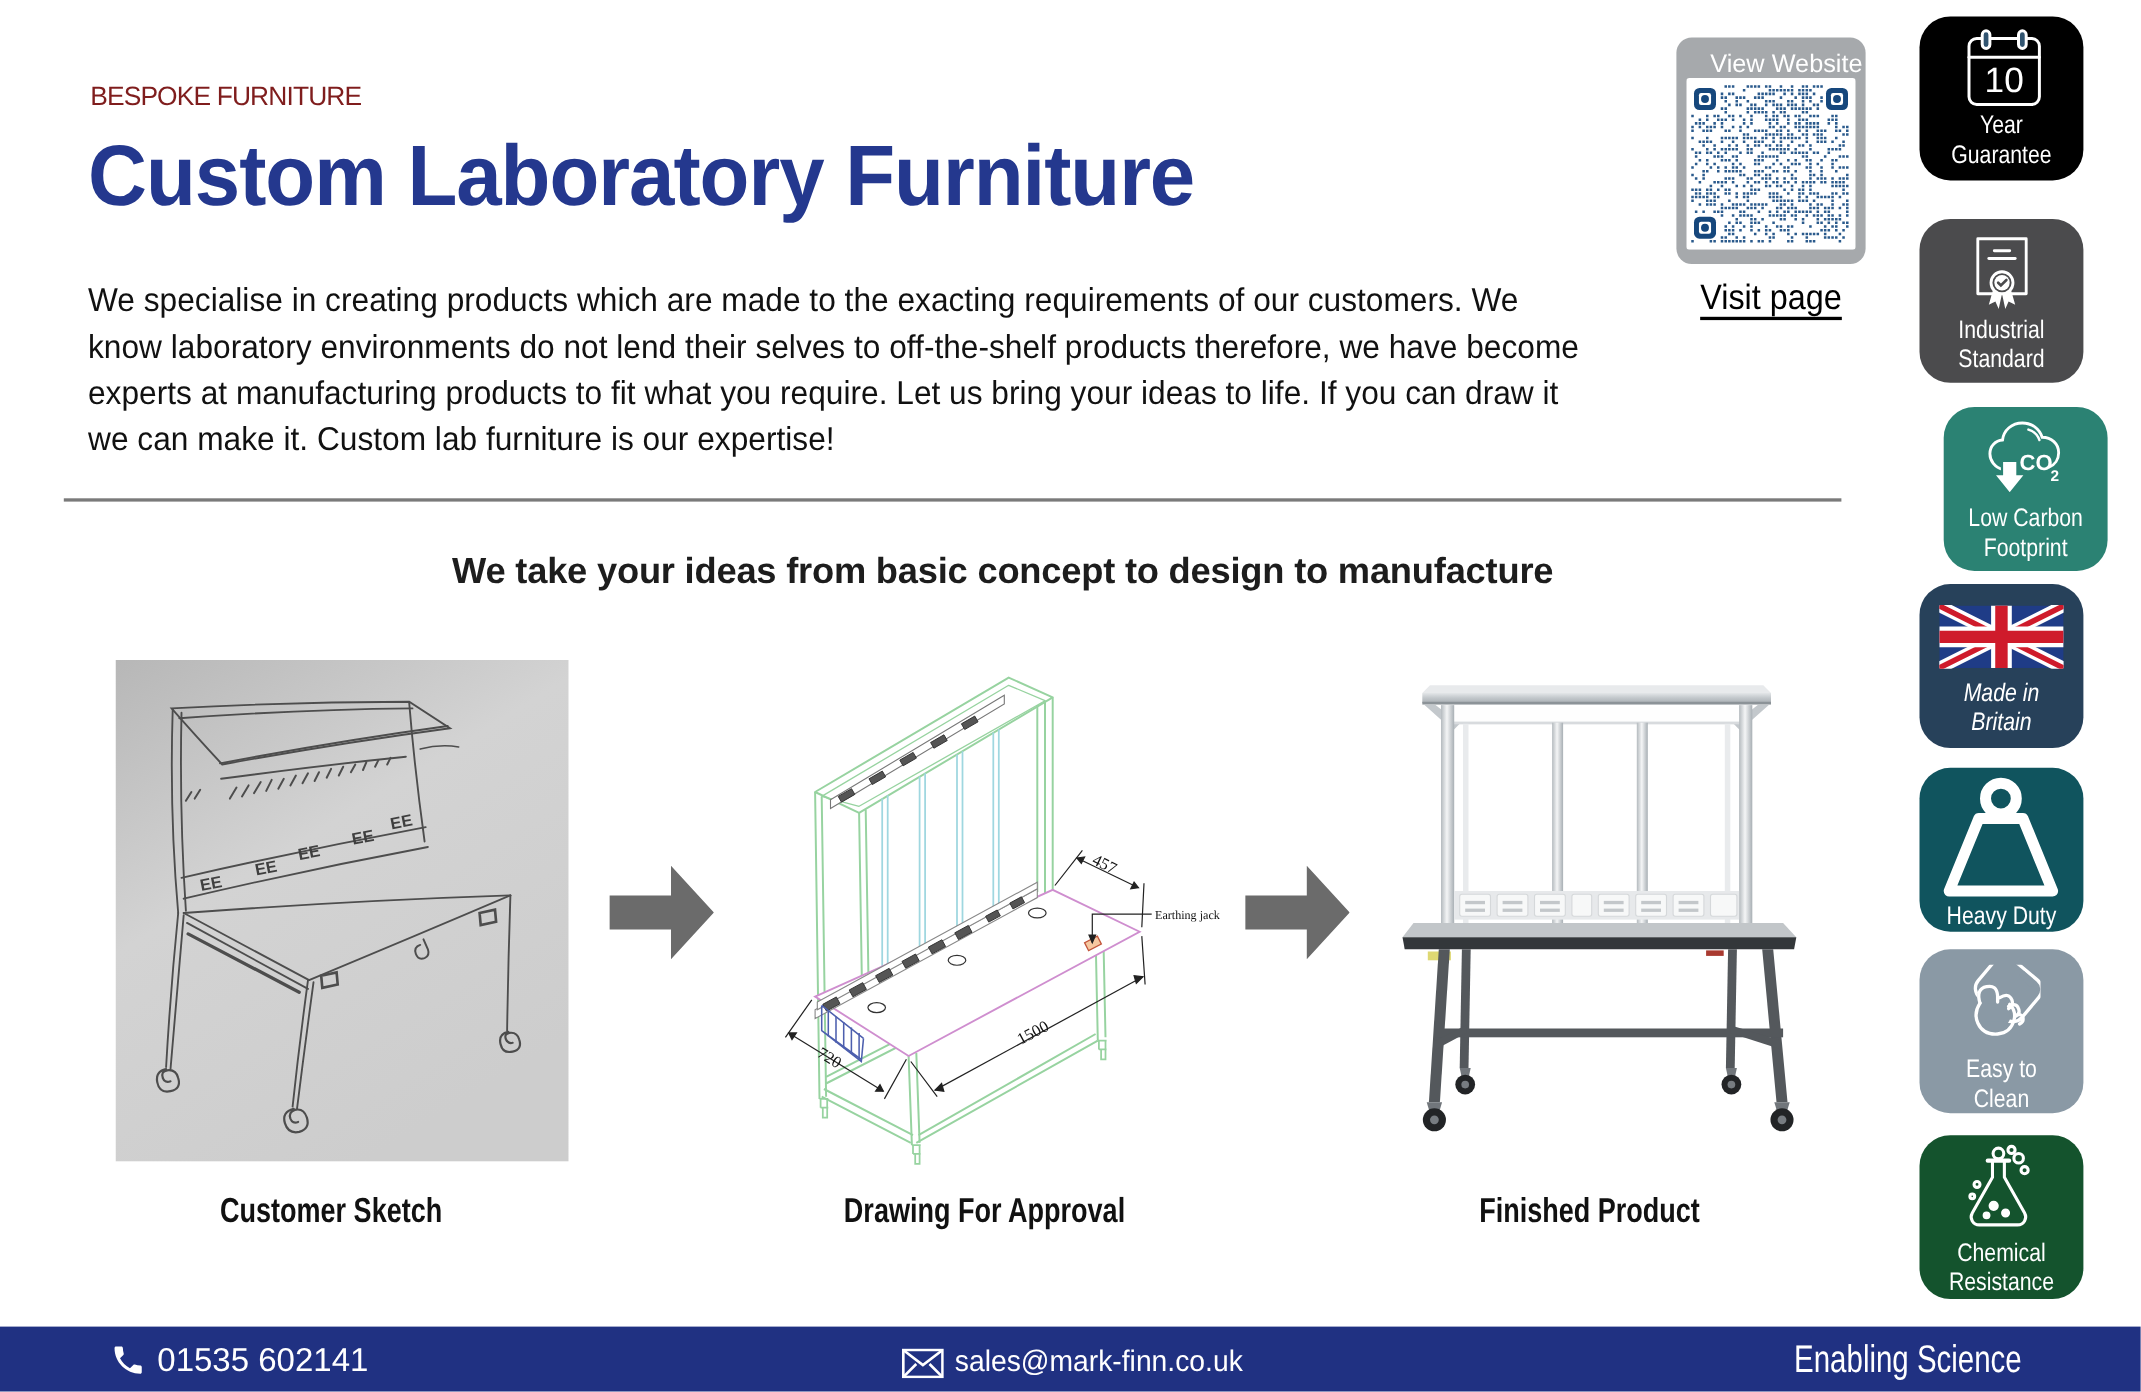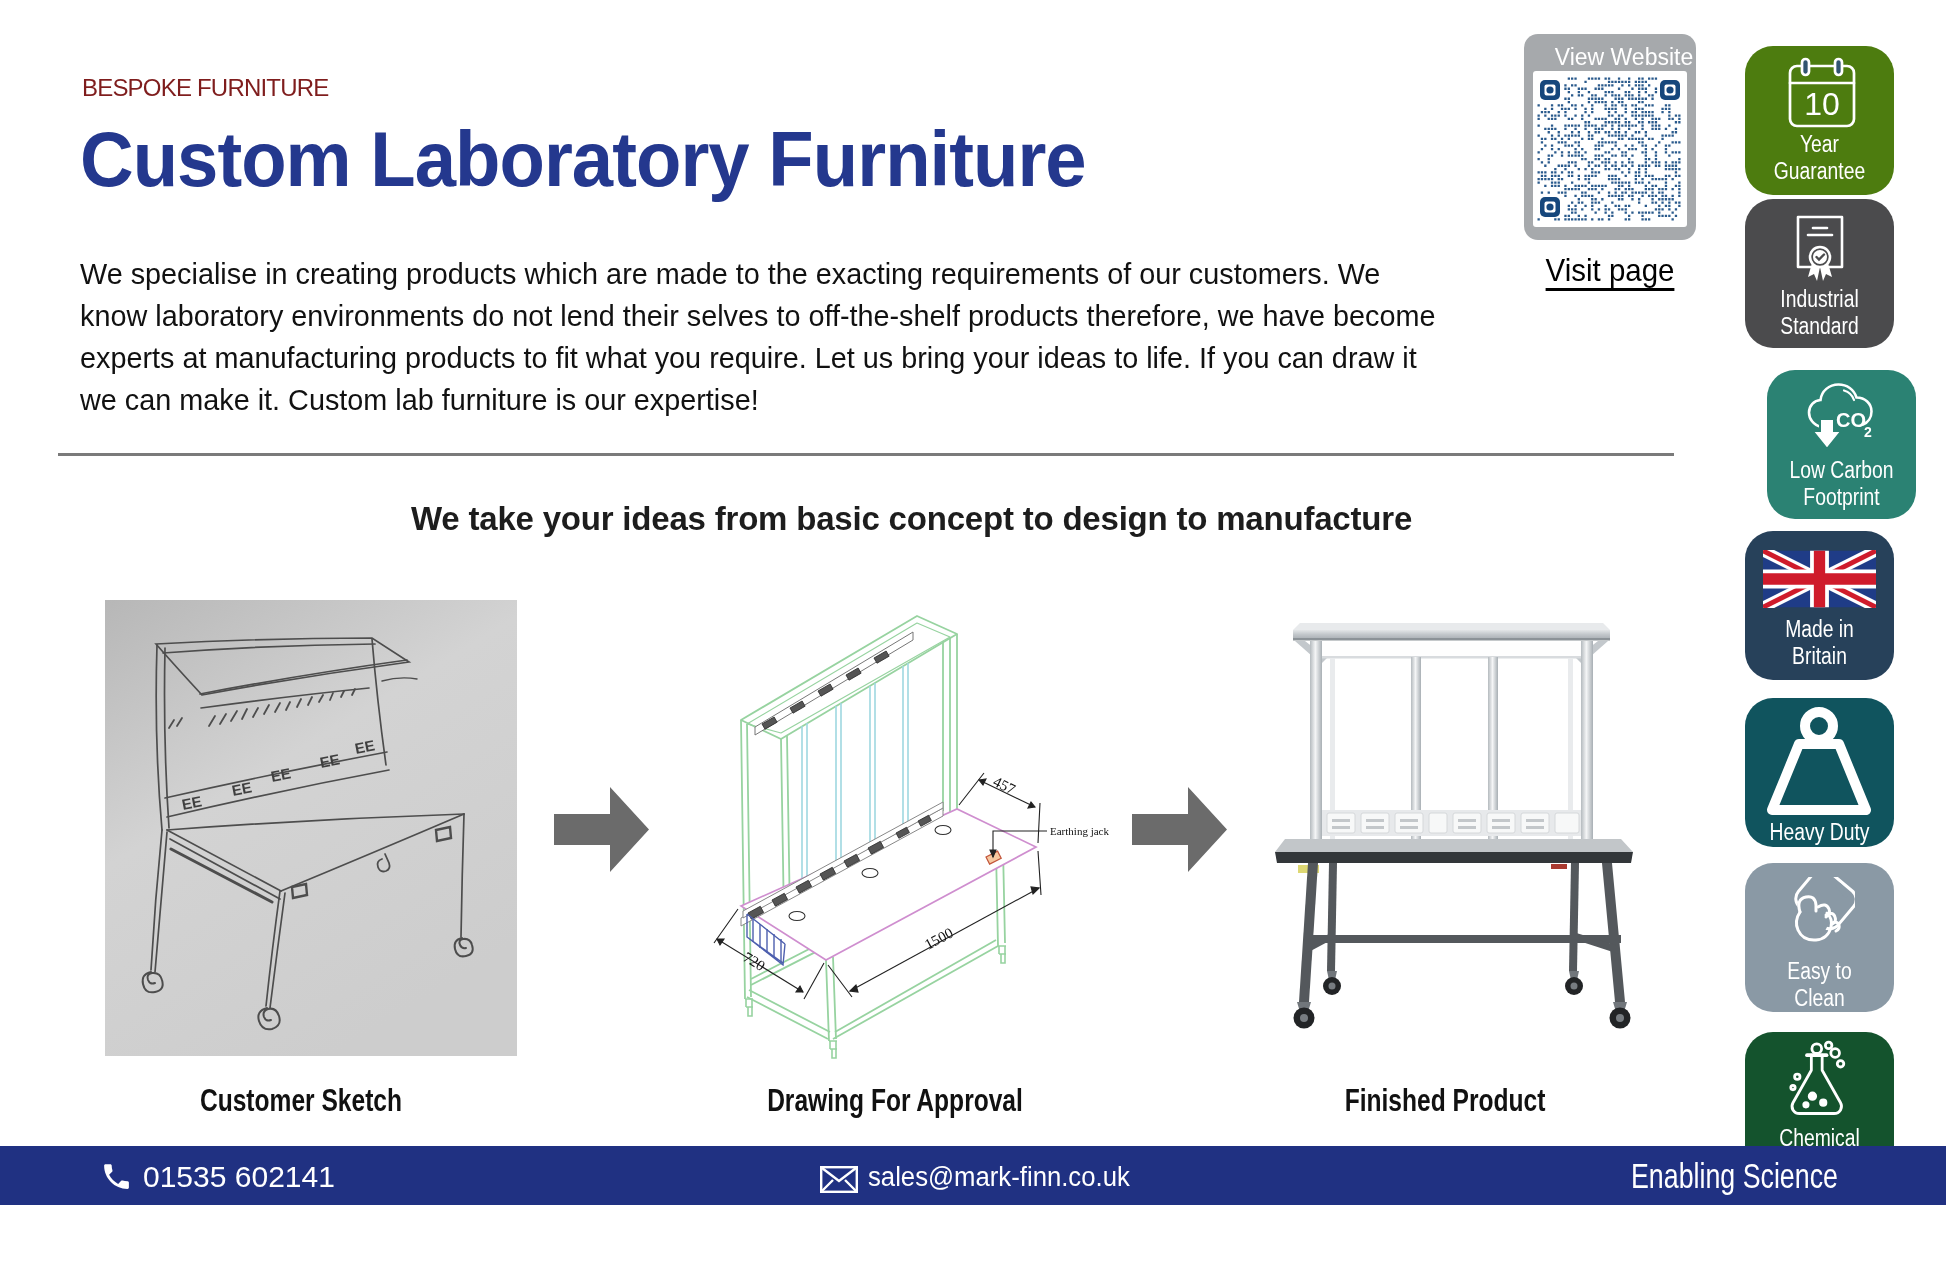--- a/index.html
+++ b/index.html
@@ -11,21 +11,21 @@
 .divider { left:58px; top:453px; width:1616px; height:3px; background:#7a7a7a; }
 .midhead { left:411px; top:500px; font-size:33px; font-weight:bold; color:#1d1d1d; white-space:nowrap; transform:scaleX(1.0); transform-origin:left top; letter-spacing:-0.2px; }
 .imglabel { font-size:31.5px; font-weight:bold; color:#111; text-align:center; transform:scaleX(0.78); transform-origin:center top; }
 .arrow { top:787px; }
 .qrbox { left:1524px; top:34px; width:172px; height:206px; background:#A6A9AC; border-radius:14px; }
 .qrtitle { left:1524px; top:44px; width:172px; text-align:center; font-size:23px; color:#fff;padding-left:28px; }
 .visit { left:1524px; top:252px; width:172px; text-align:center; font-size:32px; color:#000; transform:scaleX(0.92); transform-origin:center top; }
 .visit span { border-bottom:3px solid #000; padding-bottom:0px; }
 .badge { left:1745px; width:149px; height:149px; border-radius:28px; color:#fff; text-align:center; }
 .badge .bt { position:absolute; left:0; width:100%; font-size:23px; line-height:27px; transform:scaleX(0.84); transform-origin:center top; }
-.bbar { left:0; top:1146px; width:1946px; height:59px; background:#203182; color:#fff; }
+.bbar { left:0; top:1206px; width:1946px; height:59px; background:#203182; color:#fff; }
 .bbar .t { position:absolute; font-size:28px; white-space:nowrap; }
 </style>
 </head>
 <body>
 <div class="abs eyebrow">BESPOKE FURNITURE</div>
 <div class="abs title">Custom Laboratory Furniture</div>
 <div class="abs lead">We specialise in creating products which are made to the exacting requirements of our customers. We<br>know laboratory environments do not lend their selves to off-the-shelf products therefore, we have become<br>experts at manufacturing products to fit what you require. Let us bring your ideas to life. If you can draw it<br>we can make it. Custom lab furniture is our expertise!</div>
 <div class="abs divider"></div>
 <div class="abs midhead">We take your ideas from basic concept to design to manufacture</div>
 
@@ -318,21 +318,21 @@
 <rect x="127" y="9" width="20" height="20" rx="5" fill="#16477c"></rect>
       <rect x="131.5" y="13.5" width="11" height="11" rx="2" fill="#fff"></rect>
       <circle cx="137" cy="19" r="3.6" fill="#16477c"></circle>
 <rect x="7" y="126" width="20" height="20" rx="5" fill="#16477c"></rect>
       <rect x="11.5" y="130.5" width="11" height="11" rx="2" fill="#fff"></rect>
       <circle cx="17" cy="136" r="3.6" fill="#16477c"></circle>
 </g>
 </svg>
 <div class="abs visit"><span>Visit page</span></div>
 
-<div class="abs badge" style="top:46px; background:#4d7c0f;">
+<div class="abs badge" style="top:15px; background:#000000;">
 <svg class="abs" style="left:41px; top:11px;" width="72" height="72" viewBox="0 0 72 72" fill="none" stroke="#fff" stroke-width="2.7" stroke-linecap="round">
 <rect x="4" y="9" width="64" height="60" rx="7"></rect>
 <line x1="4" y1="26" x2="68" y2="26"></line>
 <rect x="16" y="2" width="7" height="16" rx="3.5" fill="#315470" stroke="#fff"></rect>
 <rect x="49" y="2" width="7" height="16" rx="3.5" fill="#315470" stroke="#fff"></rect>
 <text x="36" y="58" fill="#fff" stroke="none" font-size="32" text-anchor="middle" font-family="Liberation Sans">10</text>
 </svg>
 <div class="bt" style="top:84.5px;">Year<br>Guarantee</div>
 </div>
 
@@ -353,21 +353,21 @@
 <svg class="abs" style="left:40px; top:10px;" width="70" height="72" viewBox="0 0 70 72" fill="none" stroke="#fff" stroke-width="2.6" stroke-linecap="round">
 <path d="M14.5 47 C6 45 2 38.5 2 32.5 C2 25.5 7 20.5 13.5 20 C14.5 11 22 4.5 31.5 4.5 C40 4.5 47 9.5 49.5 17.5 C58 17.5 64.5 23.5 64.5 31.5 C64.5 37.5 61 42.5 56 44.5"></path>
 <path d="M37 10.5 C42 12 45.5 15.5 47 20" stroke-width="2.2"></path>
 <text x="29" y="47" fill="#fff" stroke="none" font-size="20" font-weight="bold" font-family="Liberation Sans">CO</text>
 <text x="57" y="57" fill="#fff" stroke="none" font-size="14" font-weight="bold" font-family="Liberation Sans">2</text>
 <path d="M13 39 V51 H5.5 L20 69 L34.5 51 H27 V39 Z" fill="#fff" stroke="#2B8273" stroke-width="2"></path>
 </svg>
 <div class="bt" style="top:87px;">Low Carbon<br>Footprint</div>
 </div>
 
-<div class="abs badge" style="top:531px; background:#27415A;">
+<div class="abs badge" style="top:531px; background:#27415A;font-style:italic;">
 <svg class="abs" style="left:18px; top:19px;" width="113" height="58" viewBox="0 0 60 30">
 <rect width="60" height="30" fill="#1F3C87"></rect>
 <path d="M0 0 L60 30 M60 0 L0 30" stroke="#fff" stroke-width="6"></path>
 <path d="M0 0 L60 30 M60 0 L0 30" stroke="#CF1B2B" stroke-width="2.6"></path>
 <path d="M30 0 V30 M0 15 H60" stroke="#fff" stroke-width="10"></path>
 <path d="M30 0 V30 M0 15 H60" stroke="#CF1B2B" stroke-width="6"></path>
 </svg>
 <div class="bt" style="top:85px;">Made in<br>Britain</div>
 </div>
 

